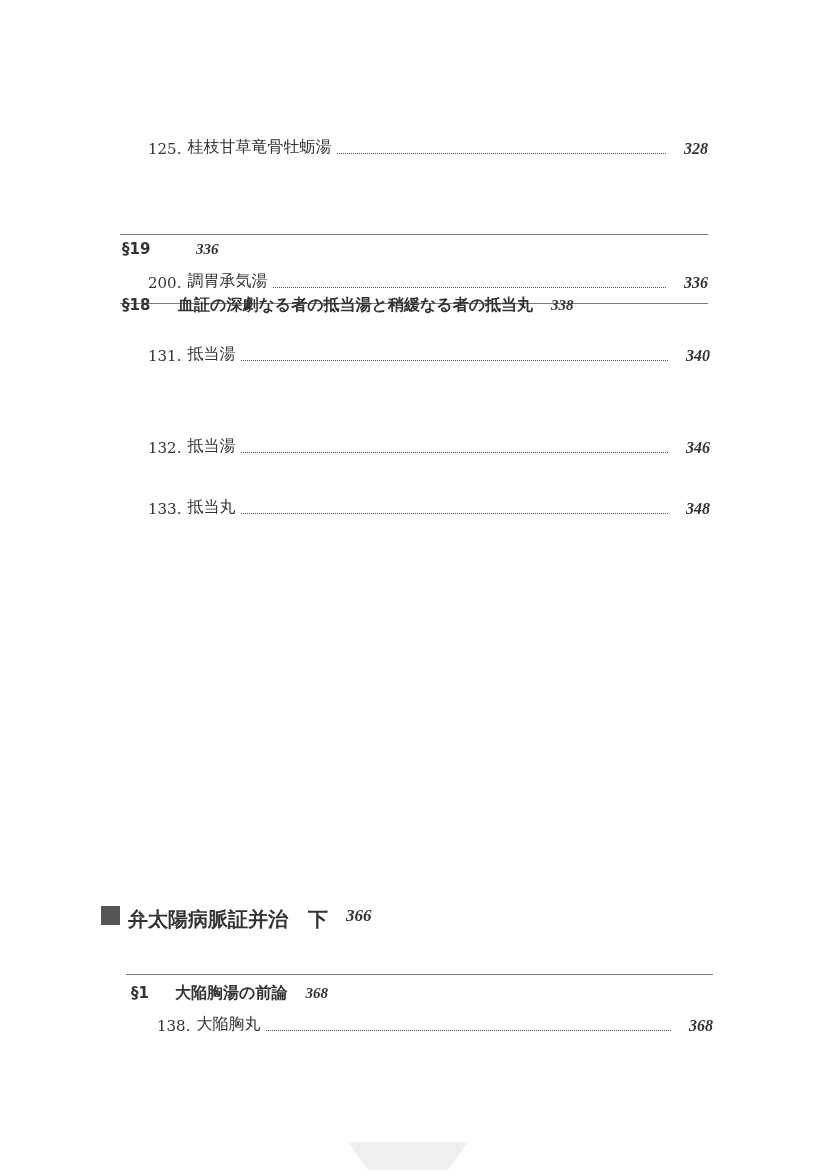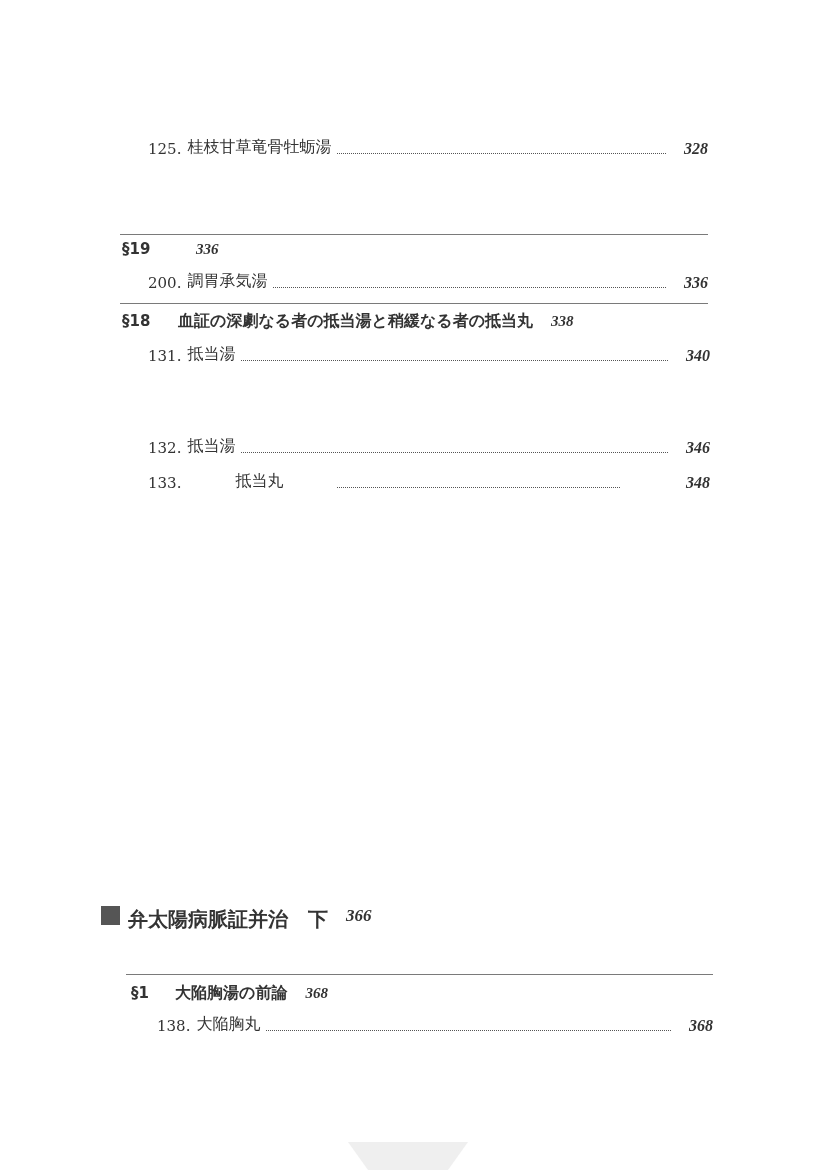--- a/index.html
+++ b/index.html
@@ -38,38 +38,38 @@
   <span class="spage">336</span>
 </div>
 <div class="entry" style="left:148px; top:268px; width:560px;">
   <span class="num">200.</span>
   <span class="title">調胃承気湯</span>
   <span class="leader"></span>
   <span class="page">336</span>
 </div>
 
 <div class="rule" style="left:120px; top:303px; width:588px;"></div>
-<div class="sec" style="left:122px; top:311px;">
+<div class="sec" style="left:122px; top:295px;">
   <span class="mark">§18</span>
   <span class="stitle">血証の深劇なる者の抵当湯と稍緩なる者の抵当丸</span>
   <span class="spage">338</span>
 </div>
 <div class="entry" style="left:148px; top:341px; width:562px;">
   <span class="num">131.</span>
   <span class="title">抵当湯</span>
   <span class="leader"></span>
   <span class="page">340</span>
 </div>
 <div class="entry" style="left:148px; top:433px; width:562px;">
   <span class="num">132.</span>
   <span class="title">抵当湯</span>
   <span class="leader"></span>
   <span class="page">346</span>
 </div>
-<div class="entry" style="left:148px; top:468px; width:562px;gap:48px;">
+<div class="entry" style="left:148px; top:494px; width:562px;">
   <span class="num">133.</span>
   <span class="title">抵当丸</span>
   <span class="leader"></span>
   <span class="page">348</span>
 </div>
 
 <div class="chapter" style="left:101px; top:906px;">
   <span class="sq"></span>
   <span class="ctitle">弁太陽病脈証并治　下</span>
   <span class="cpage">366</span>

